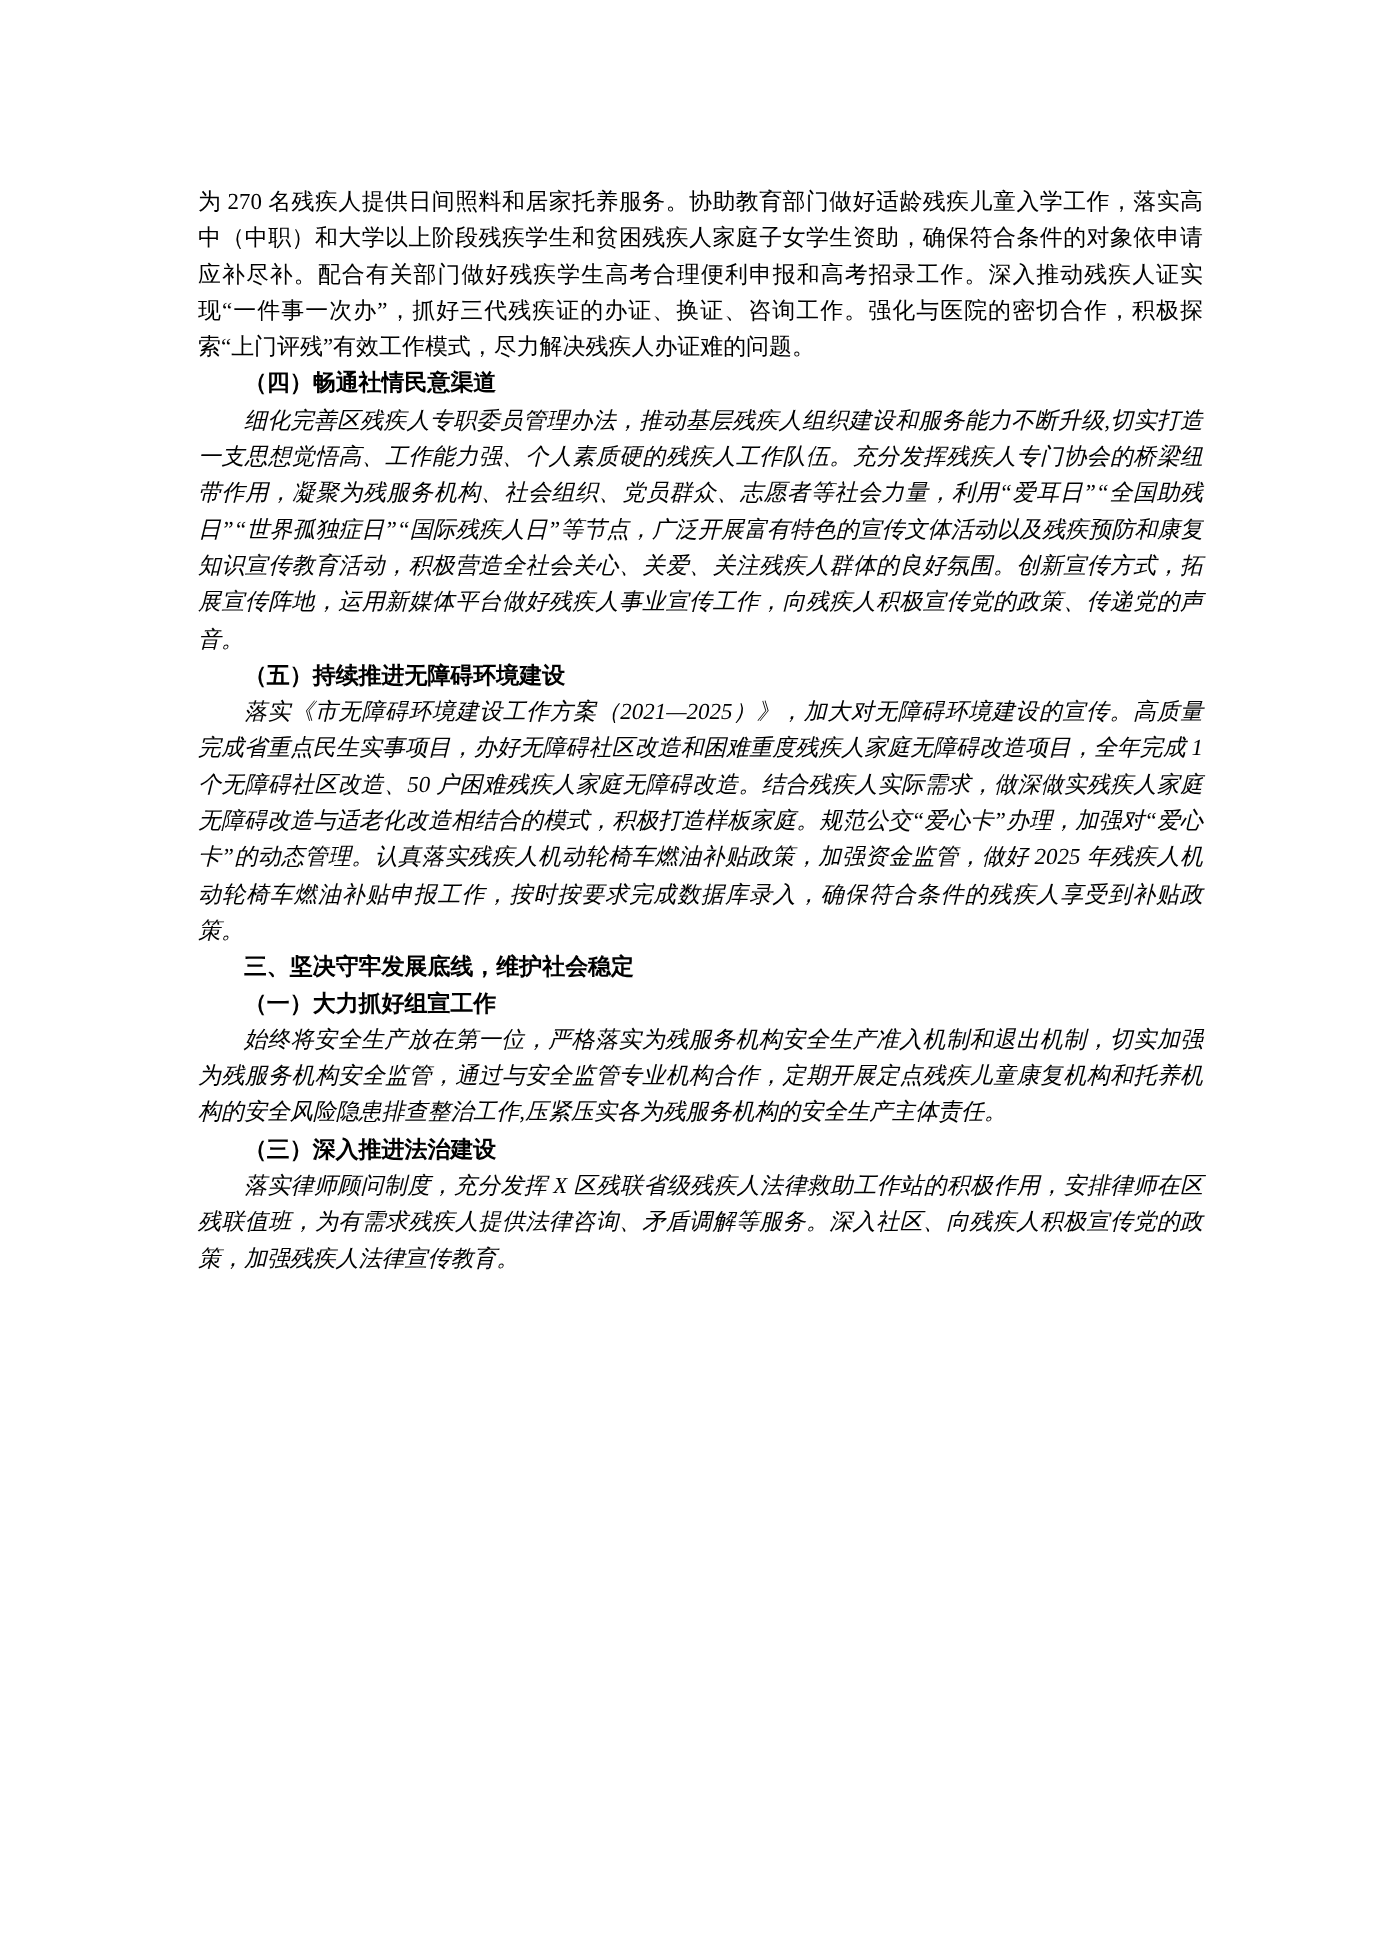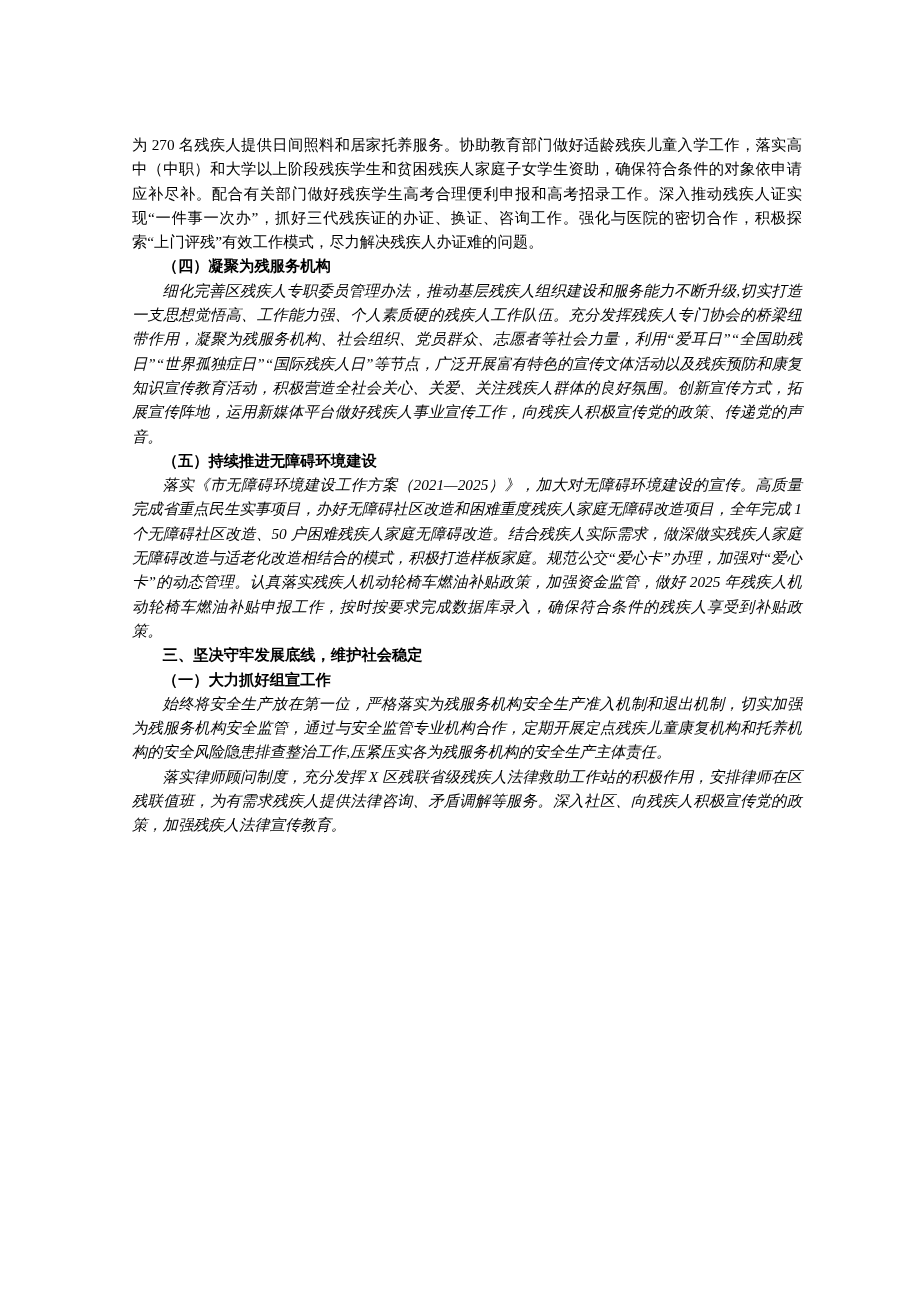--- a/index.html
+++ b/index.html
@@ -10,21 +10,21 @@
   .page {
     position: relative;
     width: 920px;
     height: 1301px;
     background: #ffffff;
     overflow: hidden;
   }
   .doc {
     position: absolute;
     left: 132px;
-    top: 133px;
+    top: 123px;
     width: 670px;
     font-family: "Liberation Serif", "DejaVu Serif", serif;
     font-size: 15.3px;
     line-height: 24.3px;
     color: #000000;
     text-align: justify;
   }
   .doc p {
     margin: 0;
     padding: 0;
@@ -41,22 +41,23 @@
     font-weight: bold;
     font-family: "Liberation Sans", "DejaVu Sans", sans-serif;
   }
 </style>
 </head>
 <body>
 
 <div class="page">
   <div class="doc">
     <p class="para-flush">为 270 名残疾人提供日间照料和居家托养服务。协助教育部门做好适龄残疾儿童入学工作，落实高中（中职）和大学以上阶段残疾学生和贫困残疾人家庭子女学生资助，确保符合条件的对象依申请应补尽补。配合有关部门做好残疾学生高考合理便利申报和高考招录工作。深入推动残疾人证实现“一件事一次办”，抓好三代残疾证的办证、换证、咨询工作。强化与医院的密切合作，积极探索“上门评残”有效工作模式，尽力解决残疾人办证难的问题。</p>
-    <p class="heading">（四）凝聚为残服务机构</p>
+    <p class="heading">（四）畅通社情民意渠道</p>
     <p class="para">细化完善区残疾人专职委员管理办法，推动基层残疾人组织建设和服务能力不断升级,切实打造一支思想觉悟高、工作能力强、个人素质硬的残疾人工作队伍。充分发挥残疾人专门协会的桥梁纽带作用，凝聚为残服务机构、社会组织、党员群众、志愿者等社会力量，利用“爱耳日”“全国助残日”“世界孤独症日”“国际残疾人日”等节点，广泛开展富有特色的宣传文体活动以及残疾预防和康复知识宣传教育活动，积极营造全社会关心、关爱、关注残疾人群体的良好氛围。创新宣传方式，拓展宣传阵地，运用新媒体平台做好残疾人事业宣传工作，向残疾人积极宣传党的政策、传递党的声音。</p>
     <p class="heading">（五）持续推进无障碍环境建设</p>
     <p class="para">落实《市无障碍环境建设工作方案（2021—2025）》，加大对无障碍环境建设的宣传。高质量完成省重点民生实事项目，办好无障碍社区改造和困难重度残疾人家庭无障碍改造项目，全年完成 1 个无障碍社区改造、50 户困难残疾人家庭无障碍改造。结合残疾人实际需求，做深做实残疾人家庭无障碍改造与适老化改造相结合的模式，积极打造样板家庭。规范公交“爱心卡”办理，加强对“爱心卡”的动态管理。认真落实残疾人机动轮椅车燃油补贴政策，加强资金监管，做好 2025 年残疾人机动轮椅车燃油补贴申报工作，按时按要求完成数据库录入，确保符合条件的残疾人享受到补贴政策。</p>
     <p class="heading">三、坚决守牢发展底线，维护社会稳定</p>
     <p class="heading">（一）大力抓好组宣工作</p>
     <p class="para">始终将安全生产放在第一位，严格落实为残服务机构安全生产准入机制和退出机制，切实加强为残服务机构安全监管，通过与安全监管专业机构合作，定期开展定点残疾儿童康复机构和托养机构的安全风险隐患排查整治工作,压紧压实各为残服务机构的安全生产主体责任。</p>
+    <p class="heading">（三）深入推进法治建设</p>
     <p class="para">落实律师顾问制度，充分发挥 X 区残联省级残疾人法律救助工作站的积极作用，安排律师在区残联值班，为有需求残疾人提供法律咨询、矛盾调解等服务。深入社区、向残疾人积极宣传党的政策，加强残疾人法律宣传教育。</p>
   </div>
 </div>
 
 </body></html>

